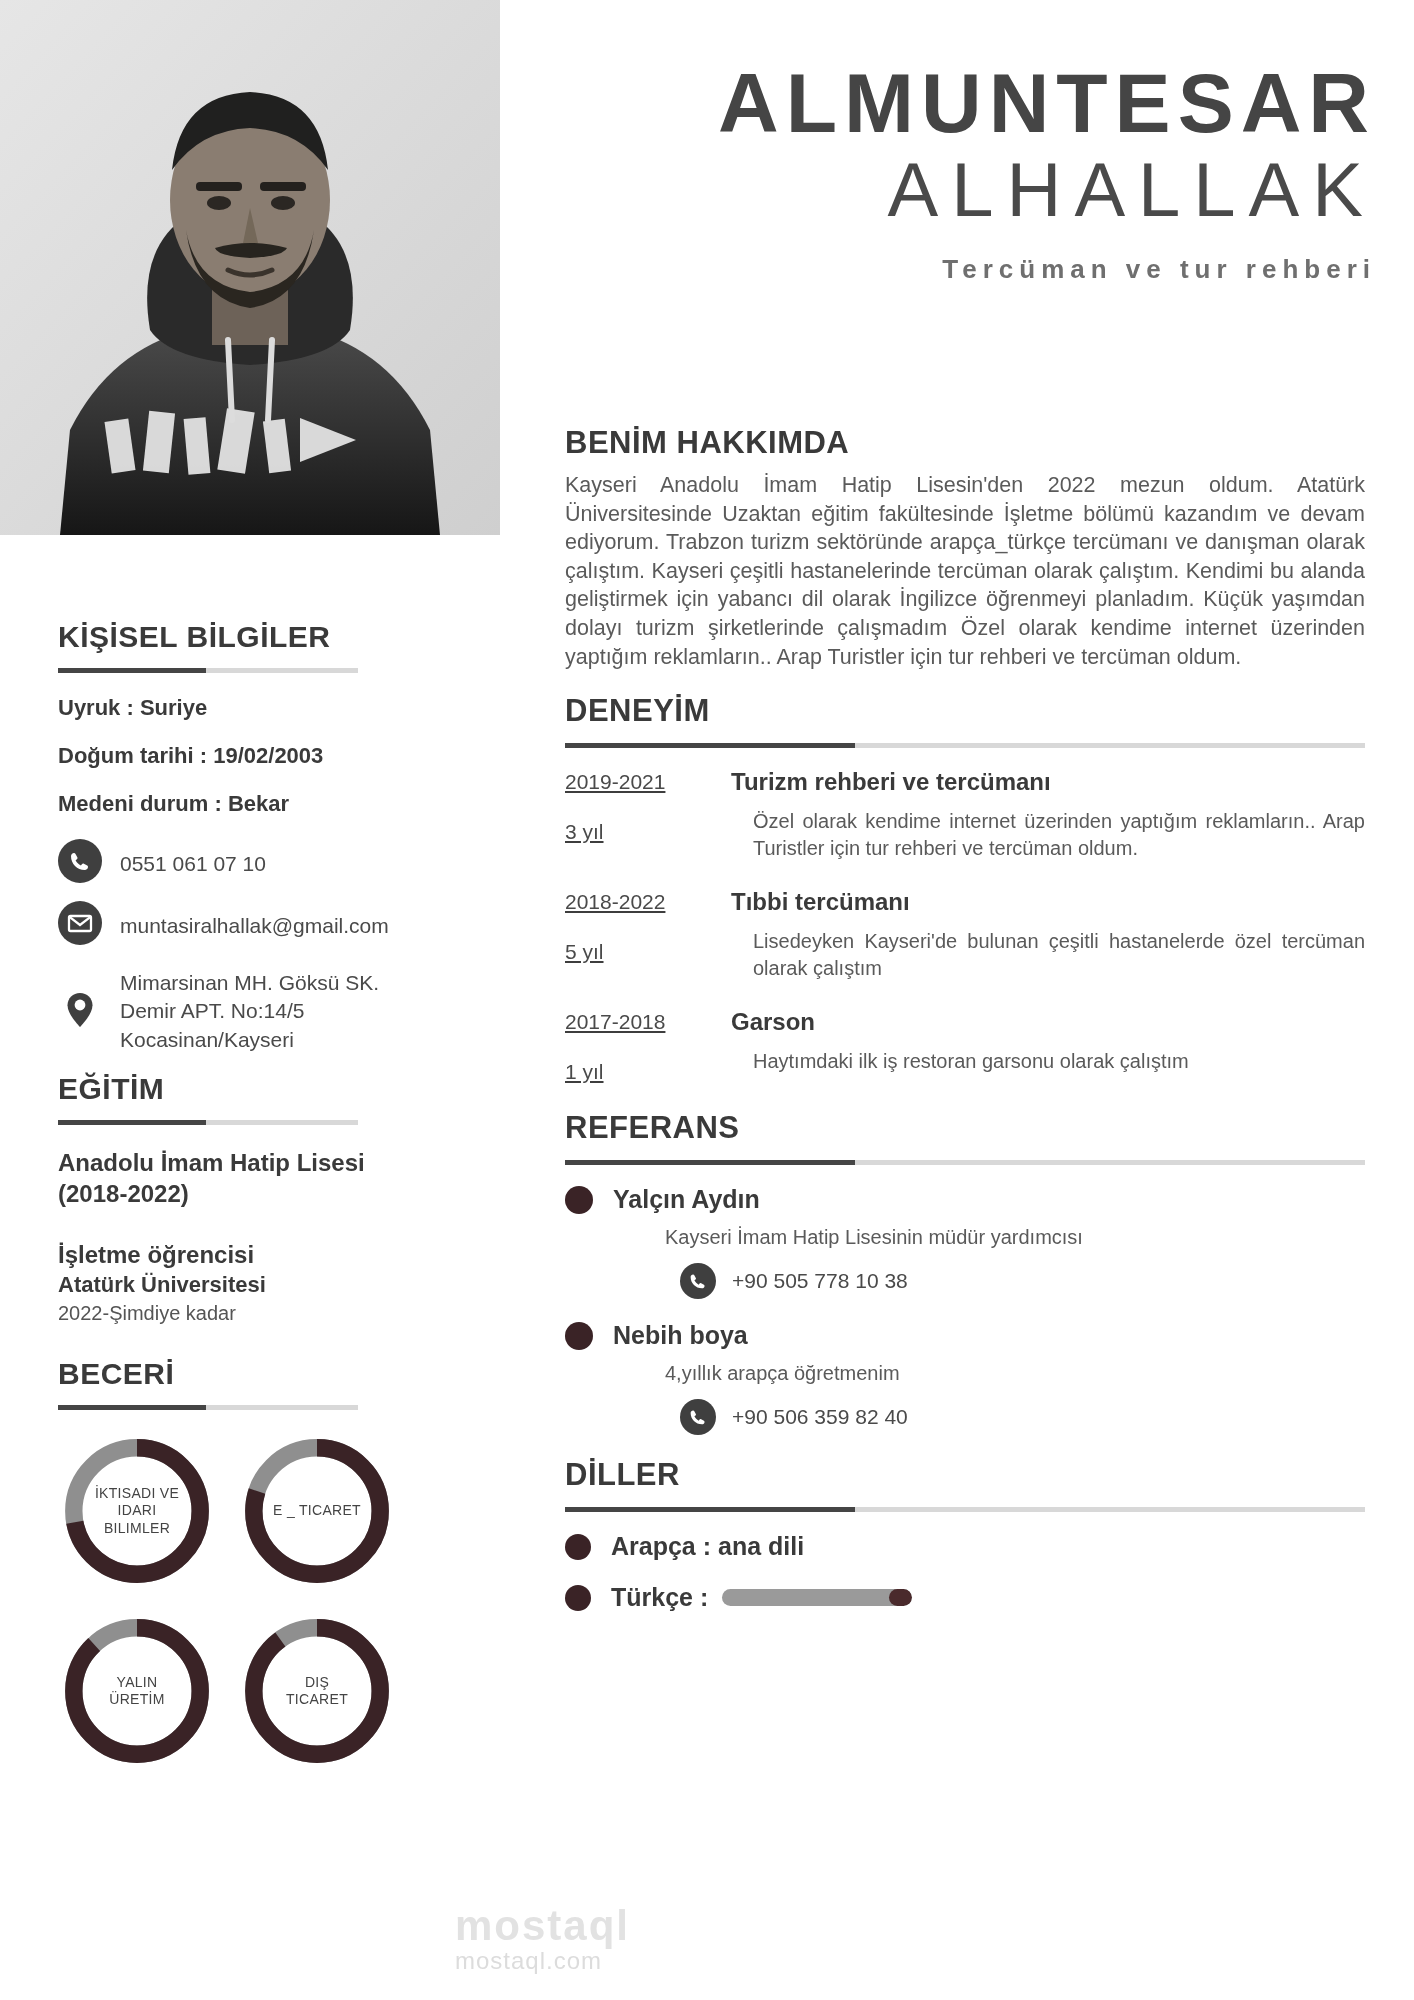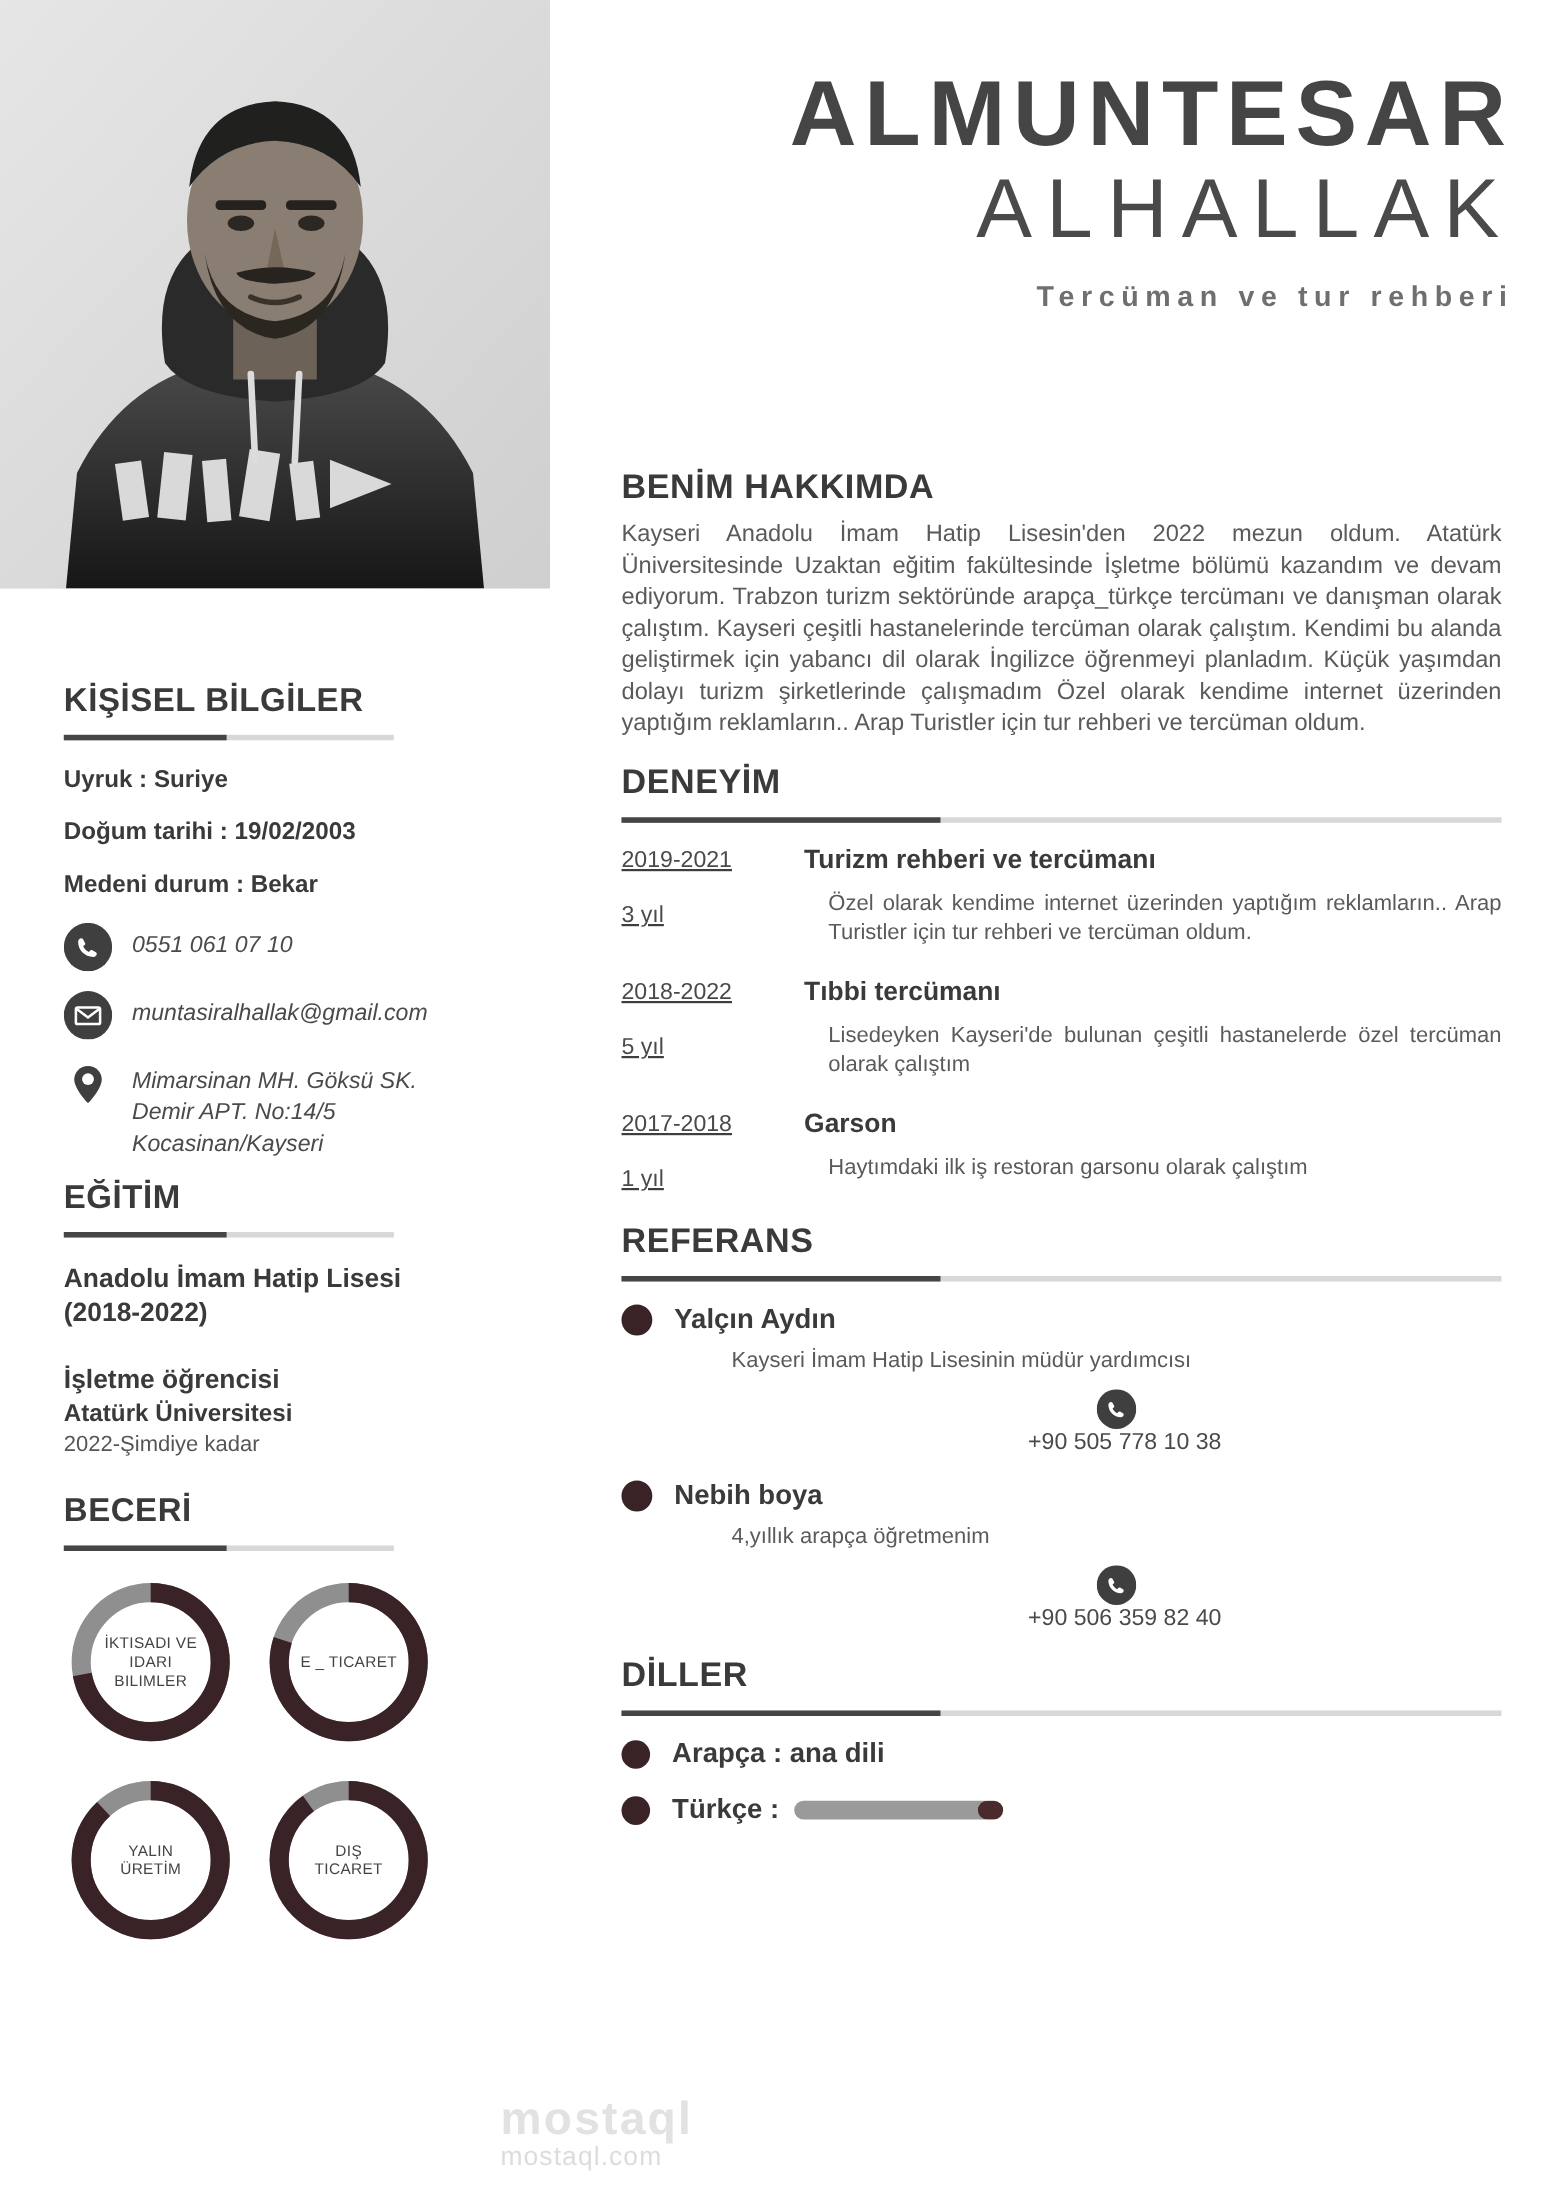--- a/index.html
+++ b/index.html
@@ -37,21 +37,21 @@
   
   .left { position: absolute; left: 58px; top: 620px; width: 400px; }
   .sec-title {
     font-size: 30px; font-weight: 700; letter-spacing: 0.5px; color: #3a3a3a;
   }
   .sec-rule { position: relative; height: 5px; margin: 14px 0 22px 0; width: 300px; background: #d8d8d8; }
   .sec-rule::before { content:""; position:absolute; left:0; top:0; height:5px; width: 148px; background:#454545; }
 
   .kv { font-size: 22px; font-weight: 700; color: #3a3a3a; margin-bottom: 22px; }
 
-  .contact-row { display: flex; align-items: flex-start; margin-bottom: 18px; font-style: italic; }
+  .contact-row { display: flex; align-items: center; margin-bottom: 18px; }
   .cicon { width: 44px; height: 44px; flex: 0 0 44px; margin-right: 18px; }
   .cicon svg { display:block; width: 44px; height: 44px; }
   .ctext { font-size: 21px; color: #4a4a4a; line-height: 1.35; padding-top: 6px; }
 
   .edu-block { margin-bottom: 30px; }
   .edu-title { font-size: 24px; font-weight: 700; color: #3a3a3a; line-height: 1.3; }
   .edu-sub { font-size: 22px; font-weight: 700; color: #3a3a3a; line-height: 1.3; }
   .edu-date { font-size: 20px; color: #555; line-height: 1.4; }
 
   
@@ -78,21 +78,21 @@
   .exp-dur { font-size: 21px; color: #4a4a4a; }
   .exp-right { flex: 1; }
   .exp-role { font-size: 24px; font-weight: 700; color: #3a3a3a; margin-bottom: 12px; padding-left: 6px; }
   .exp-desc { font-size: 20px; color: #5a5a5a; line-height: 1.35; text-align: justify; padding-left: 28px; }
 
   .ref-item { margin-bottom: 22px; }
   .ref-head { display: flex; align-items: center; }
   .ref-dot { width: 28px; height: 28px; border-radius: 50%; background: #3a2326; margin-right: 20px; flex:0 0 28px; }
   .ref-name { font-size: 25px; font-weight: 700; color: #3a3a3a; }
   .ref-role { font-size: 20px; color: #5a5a5a; margin: 12px 0 0 100px; }
-  .ref-phone { display: flex; align-items: center; margin: 14px 0 0 115px; flex-direction: column; }
+  .ref-phone { display: flex; align-items: center; margin: 14px 0 0 115px; }
   .ref-phone .pic { width: 36px; height: 36px; flex:0 0 36px; margin-right: 16px; }
   .ref-phone .pic svg { display:block; width:36px; height:36px; }
   .ref-phone .num { font-size: 21px; color: #4a4a4a; }
 
   .lang-item { display: flex; align-items: center; margin-bottom: 22px; }
   .lang-dot { width: 26px; height: 26px; border-radius: 50%; background: #3a2326; margin-right: 20px; flex: 0 0 26px; }
   .lang-name { font-size: 25px; font-weight: 700; color: #3a3a3a; }
   .lang-bar { width: 190px; height: 17px; border-radius: 9px; background: #9a9a9a; margin-left: 14px; position: relative; overflow:hidden; }
   .lang-bar i { position:absolute; right:0; top:0; height:100%; width: 22px; background:#4a2a2c; border-radius:9px; }
 

